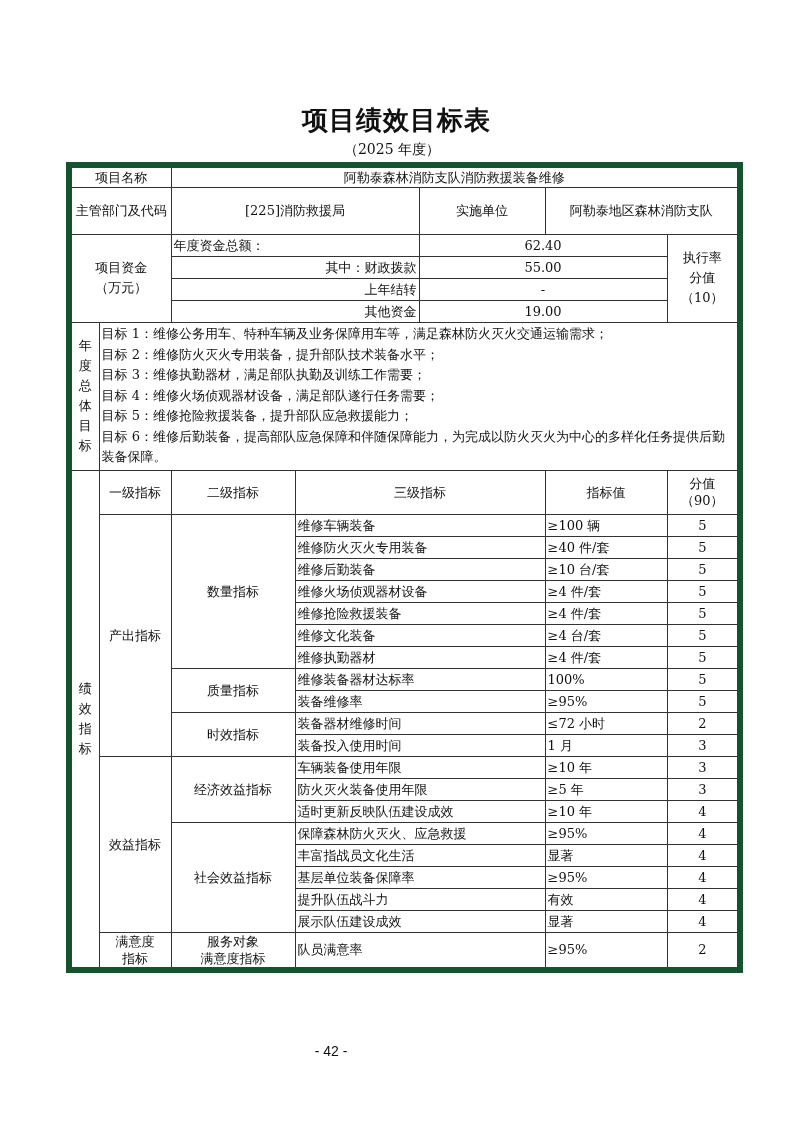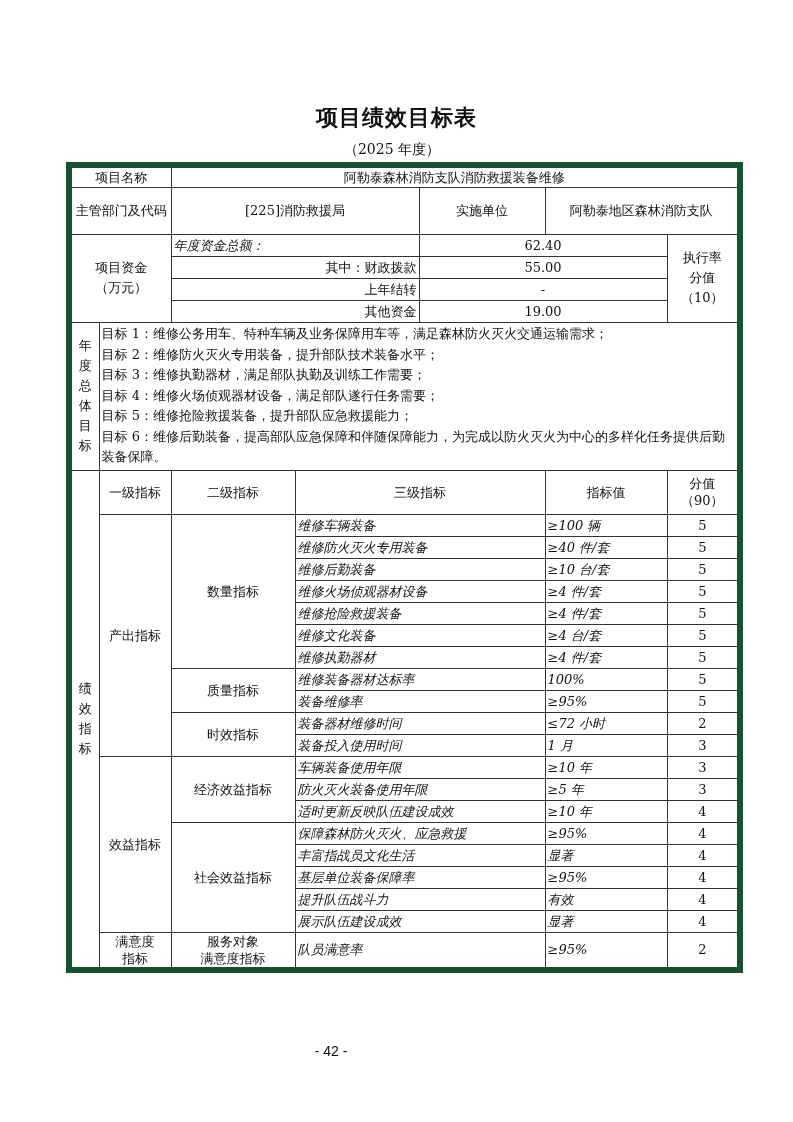--- a/index.html
+++ b/index.html
@@ -1,22 +1,22 @@
 <!DOCTYPE html>
 <html><head>
 <meta charset="utf-8">
 <style>
   html, body { margin: 0; padding: 0; background: #ffffff; }
   body { width: 793px; height: 1122px; position: relative; font-family: "DejaVu Serif", "Liberation Serif", serif; color: #111; }
-  .title { position: absolute; left: 0; width: 793px; top: 103px; text-align: center; font-family: "DejaVu Sans", "Liberation Sans", sans-serif; font-size: 22px; font-weight: bold; letter-spacing: 1px; }
+  .title { position: absolute; left: 0; width: 793px; top: 103px; text-align: center; font-family: "DejaVu Sans", "Liberation Sans", sans-serif; font-size: 26px; font-weight: bold; letter-spacing: 1px; }
   .subtitle { position: absolute; left: 0; width: 784px; top: 141px; text-align: center; font-size: 14px; }
   table { position: absolute; left: 66px; top: 162px; border-collapse: collapse; table-layout: fixed; width: 671px; font-size: 13px; }
   td { border: 1px solid #333; padding: 0 2px; text-align: center; vertical-align: middle; line-height: 17px; overflow: hidden; }
   table.outer { border: 6px solid #14532d; }
-  .left { text-align: left; font-style: italic; }
+  .left { text-align: left; }
   .right { text-align: right; margin-left: 44px; }
   .vert { line-height: 20px; }
   .goals td.gtxt { text-align: left; line-height: 20.5px; padding: 1px 2px; }
   .r23 { height: 22px; }
   .page-num { position: absolute; left: 0; width: 662px; top: 1043px; text-align: center; font-family: "Liberation Sans", sans-serif; font-size: 14px; }
 </style>
 </head>
 <body>
 
 <div class="title">项目绩效目标表</div>

